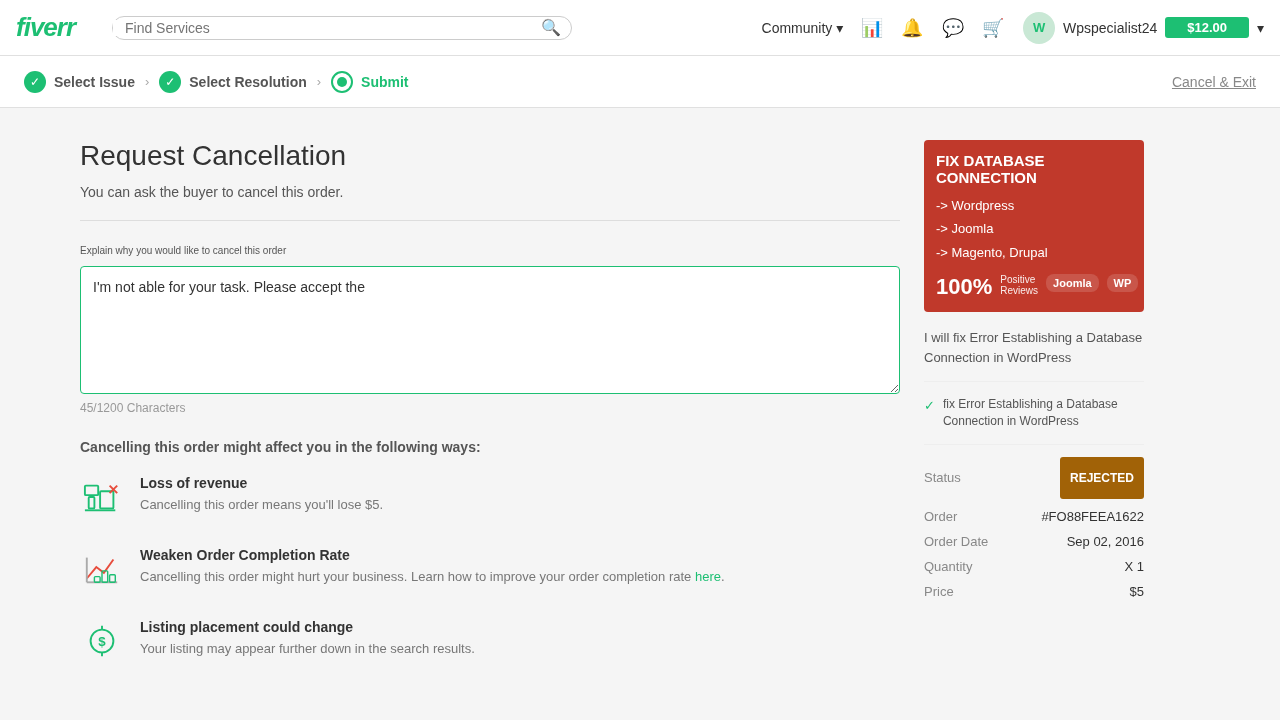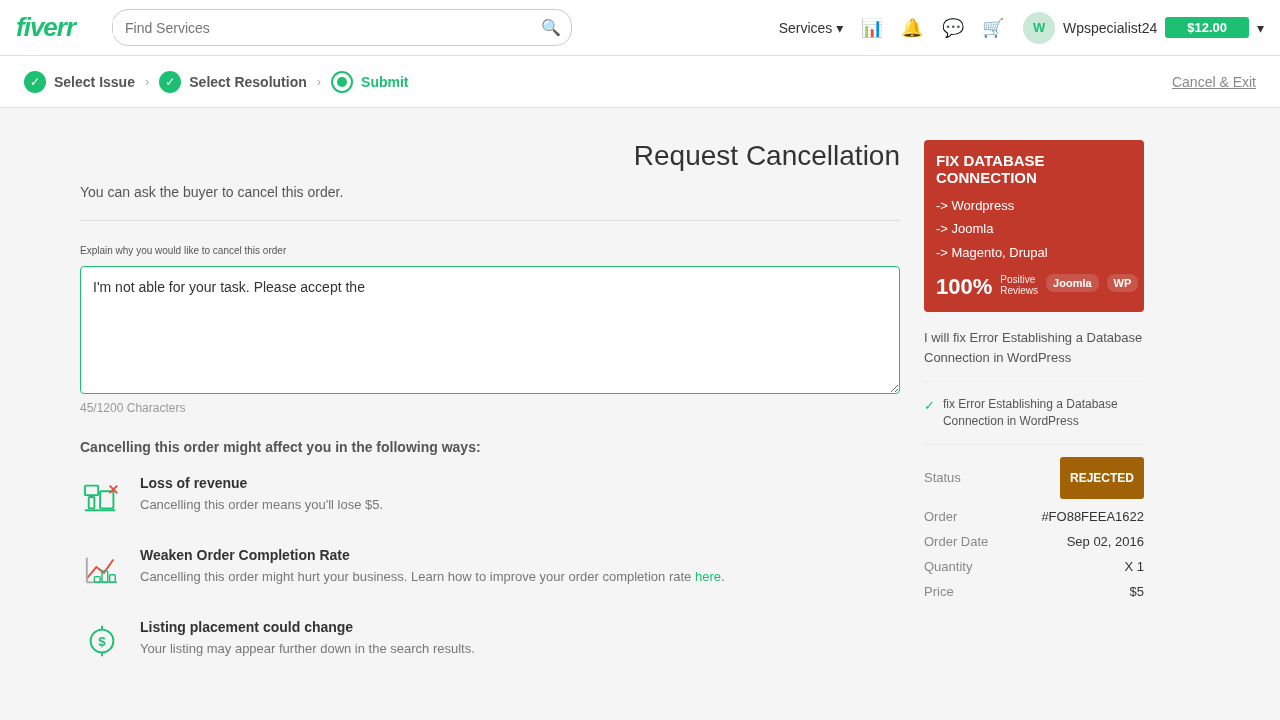--- a/index.html
+++ b/index.html
@@ -27,21 +27,21 @@
       min-width: 80px;
     }
     .search-bar {
       display: flex;
       align-items: center;
       border: 1.5px solid #ccc;
       border-radius: 16px;
       background: #fff;
       flex: 1;
       max-width: 460px;
-      height: 37px;
+      height: 24px;
     }
     .search-input {
       border: none;
       outline: none;
       padding: 0 12px;
       flex: 1;
       font-size: 14px;
       color: #555;
     }
     .search-btn {
@@ -175,21 +175,20 @@
     }
     .left-panel {
       flex: 1;
       max-width: 820px;
     }
     .page-title {
       font-size: 28px;
       font-weight: 400;
       color: #333;
       margin-bottom: 12px;
-      text-align: right;
     }
     .page-subtitle {
       font-size: 14px;
       color: #555;
       margin-bottom: 20px;
     }
     .divider {
       border: none;
       border-top: 1px solid #ddd;
       margin-bottom: 24px;
@@ -348,21 +347,21 @@
 <body>
 
 <header class="header">
   <div class="logo">fiverr</div>
   <div class="search-bar">
     <input class="search-input" type="text" value="" placeholder="Find Services" style="">
     <button class="search-btn">🔍</button>
   </div>
   <div class="nav-right">
     <button class="community-btn">
-      <span>Services</span>
+      <span>Community</span>
       <span>▾</span>
     </button>
     <button class="nav-icon">📊</button>
     <button class="nav-icon">🔔</button>
     <button class="nav-icon">💬</button>
     <button class="nav-icon">🛒</button>
     <div class="user-section">
       <div class="avatar">W</div>
       <span class="username">Wpspecialist24</span>
       <span class="balance-badge">$12.00</span>

